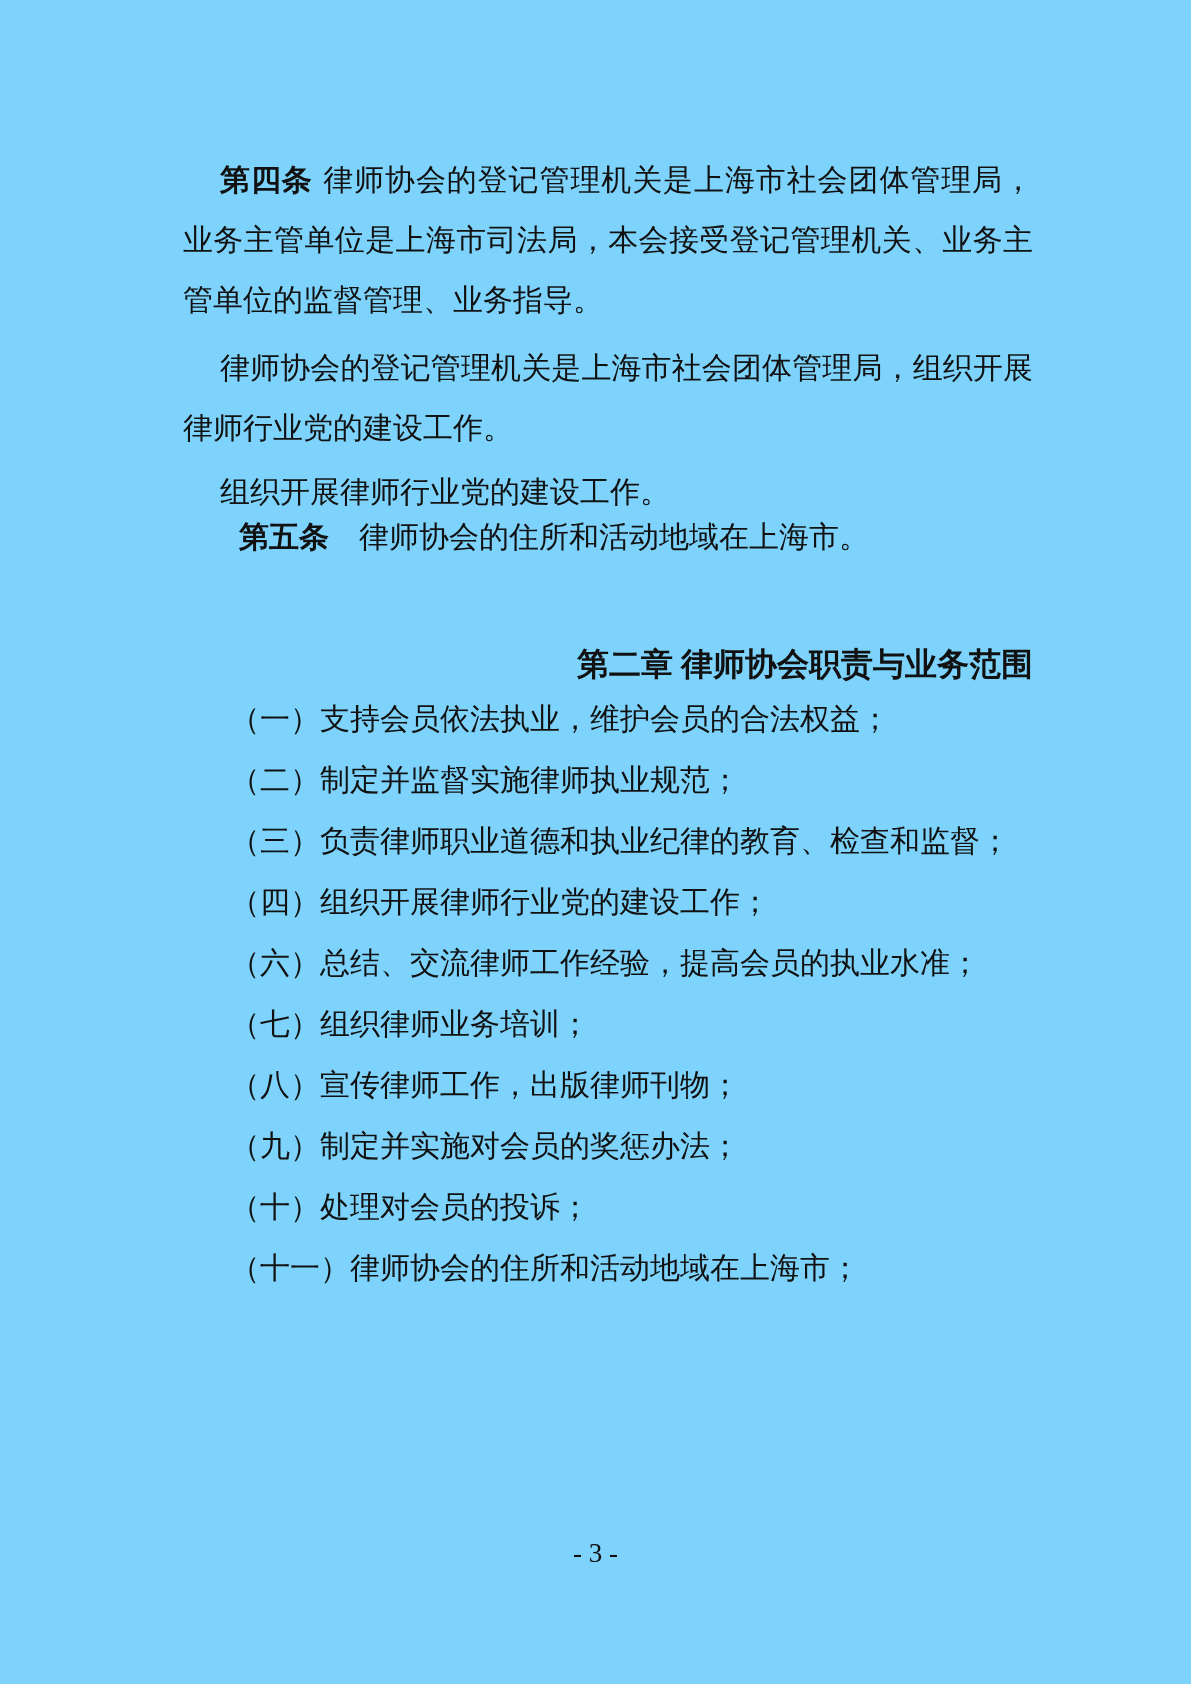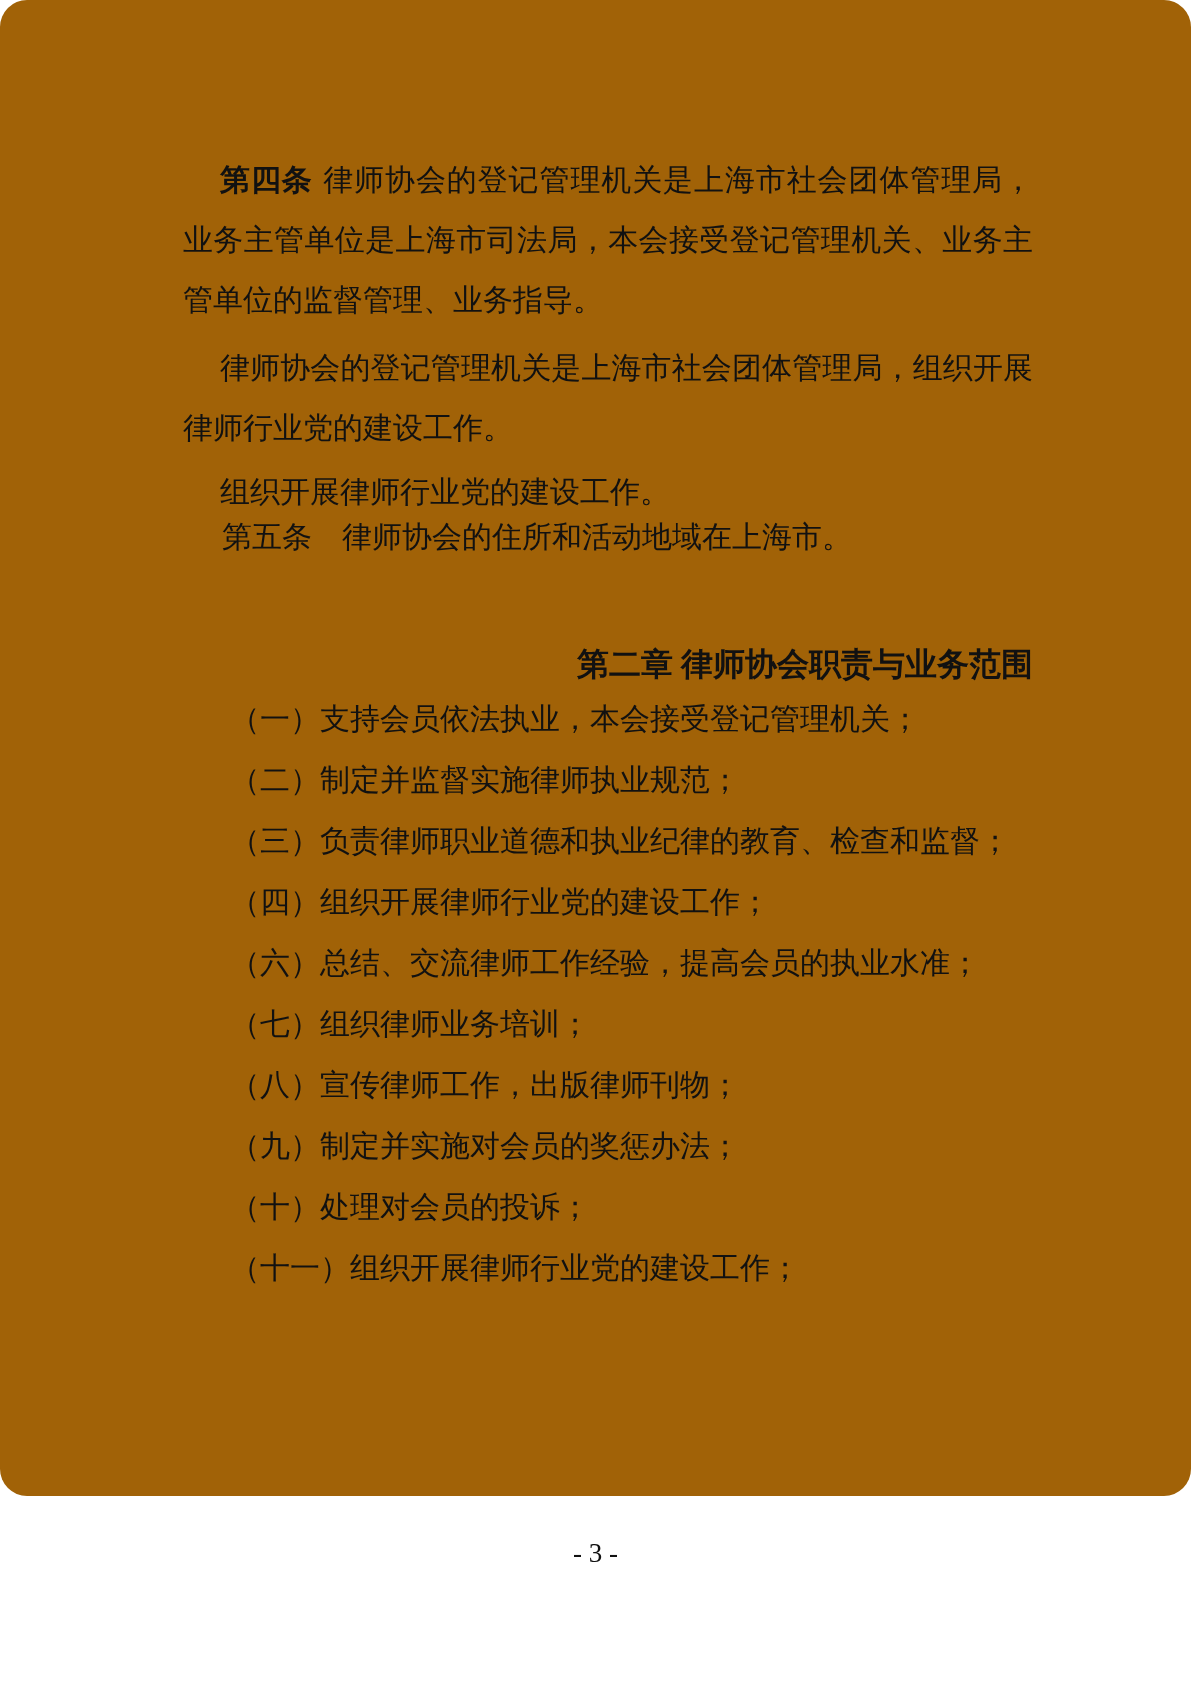--- a/index.html
+++ b/index.html
@@ -11,42 +11,42 @@
     width: 1191px;
     height: 1684px;
     position: relative;
     overflow: hidden;
     font-family: "Liberation Serif", "DejaVu Serif", serif;
     color: #111111;
   }
   .page {
     position: relative;
     width: 1191px;
-    height: 1496px;
-    background: #a16207;
-    border-radius: 27px;
+    height: 1684px;
+    background: #7dd3fc;
   }
   .content {
     padding: 150px 158px 0 183px;
     font-size: 30px;
   }
   p {
     margin: 0;
     text-align: justify;
     line-height: 60px;
   }
   .article-para { text-indent: 37px; }
   .plain-para  { text-indent: 37px; }
   .lbl {
     font-weight: bold;
     margin-right: 0.35em;
   }
   .lbl-wide {
-    font-weight: normal;
+    font-weight: bold;
     margin-right: 1.0em;
+    margin-left: 17px;
   }
   .p-party    { margin-top: 8px; }
   .p-national { margin-top: 4px; }
   .p-art5     { margin-top: -15px; text-indent: 39px; }
   .chapter-heading {
     margin-top: 73px;
     font-size: 32px;
     font-weight: bold;
     line-height: 48px;
     text-align: right;
@@ -83,28 +83,28 @@
     <p class="plain-para p-party">律师协会的登记管理机关是上海市社会团体管理局，组织开展律师行业党的建设工作。</p>
 
     <p class="plain-para p-national">组织开展律师行业党的建设工作。</p>
 
     <p class="article-para p-art5"><span class="lbl-wide">第五条</span><span>律师协会的住所和活动地域在上海市。</span></p>
 
     <p class="chapter-heading">第二章 律师协会职责与业务范围</p>
 
 
     <div>
-      <p class="duty">（一）支持会员依法执业，本会接受登记管理机关；</p>
+      <p class="duty">（一）支持会员依法执业，维护会员的合法权益；</p>
       <p class="duty">（二）制定并监督实施律师执业规范；</p>
       <p class="duty">（三）负责律师职业道德和执业纪律的教育、检查和监督；</p>
       <p class="duty">（四）组织开展律师行业党的建设工作；</p>
       <p class="duty">（六）总结、交流律师工作经验，提高会员的执业水准；</p>
       <p class="duty">（七）组织律师业务培训；</p>
       <p class="duty">（八）宣传律师工作，出版律师刊物；</p>
       <p class="duty">（九）制定并实施对会员的奖惩办法；</p>
       <p class="duty">（十）处理对会员的投诉；</p>
-      <p class="duty">（十一）组织开展律师行业党的建设工作；</p>
+      <p class="duty">（十一）律师协会的住所和活动地域在上海市；</p>
     </div>
 
   </div>
 
   <div class="page-footer">- 3 -</div>
 </div>
 
 </body></html>

